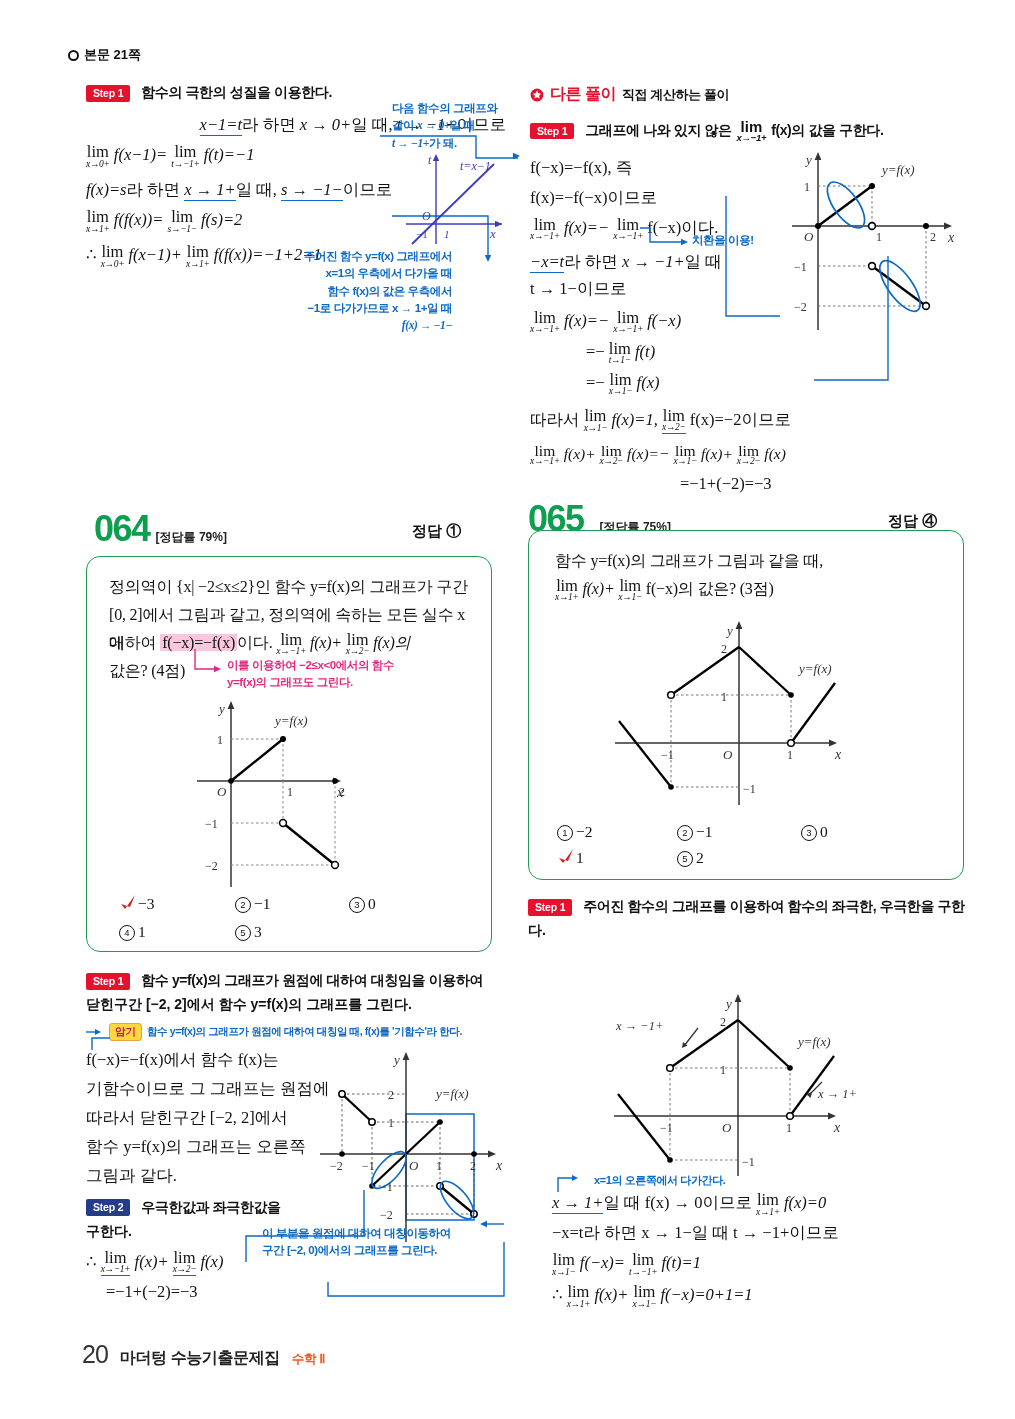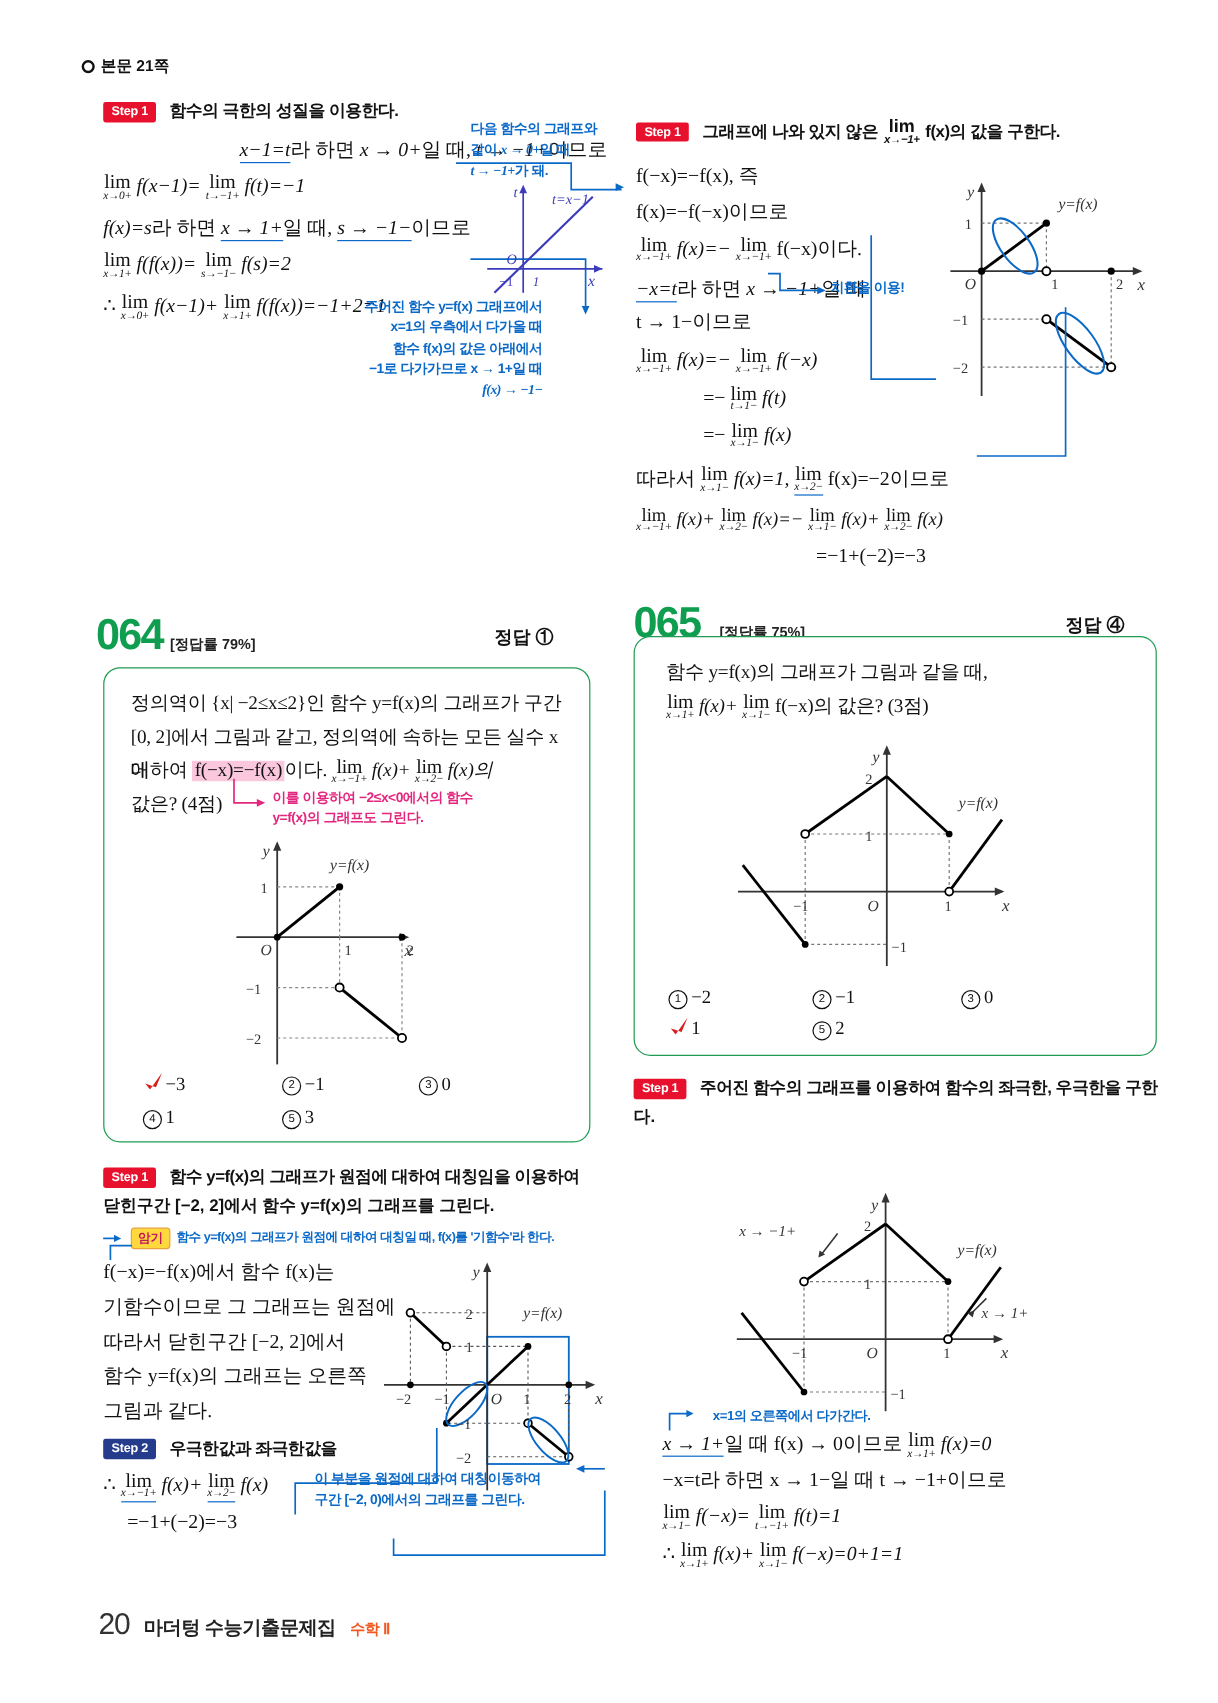--- a/index.html
+++ b/index.html
@@ -174,26 +174,34 @@
     <text x="18" y="86" font-family="Liberation Serif, serif" font-size="11" fill="#3b3bbb">−1</text>
     <text x="46" y="86" font-family="Liberation Serif, serif" font-size="11" font-style="italic" fill="#3b3bbb">1</text>
     <text x="92" y="86" font-family="Liberation Serif, serif" font-size="13" font-style="italic" fill="#3b3bbb">x</text>
     <text x="30" y="12" font-family="Liberation Serif, serif" font-size="12" font-style="italic" fill="#3b3bbb">t</text>
     <text x="62" y="18" font-family="Liberation Serif, serif" font-size="12" font-style="italic" fill="#3b3bbb">t=x−1</text>
   </svg>
 
   <div class="abs memo" style="left:212px;top:248px;width:240px;text-align:right;">
     <div>주어진 함수 y=f(x) 그래프에서</div>
     <div>x=1의 우측에서 다가올 때</div>
-    <div>함수 f(x)의 값은 아래에서</div>
+    <div>함수 f(x)의 값은 우측에서</div>
     <div>−1로 다가가므로 x → 1+일 때</div>
     <div class="memo-serif">f(x) → −1−</div>
   </div>
 
   <div class="abs" style="left:530px;top:84px;width:440px;">
+    <div style="display:flex;align-items:center;gap:6px;">
+      <svg width="14" height="14" viewBox="0 0 14 14">
+        <circle cx="7" cy="7" r="6.4" fill="#e8112d"></circle>
+        <path d="M7 2.6 l1.3 2.7 2.9 .4 -2.1 2 .5 2.9 -2.6 -1.4 -2.6 1.4 .5 -2.9 -2.1 -2 2.9 -.4 z" fill="#fff"></path>
+      </svg>
+      <span style="font-family:'Liberation Sans',sans-serif;font-size:16px;font-weight:bold;color:#e8112d;letter-spacing:-0.5px;">다른 풀이</span>
+      <span style="font-family:'Liberation Sans',sans-serif;font-size:13px;font-weight:bold;color:#111;letter-spacing:-0.4px;">직접 계산하는 풀이</span>
+    </div>
 
     <div class="step-line" style="margin-top:14px;">
       <span class="step red">Step 1</span>
       <span class="txt">그래프에 나와 있지 않은</span>
       <span class="lim" style="margin:0 1px;">
         <span class="lmain" style="font-size:15px;">lim</span>
         <span class="lsub">x→−1+</span>
       </span>
       <span class="txt" style="margin-left:0;">f(x)의 값을 구한다.</span>
     </div>
@@ -333,21 +341,21 @@
   <svg class="abs" style="left:718px;top:196px;" width="200" height="250">
     <path d="M8,0 L8,120 L62,120" fill="none" stroke="#0b69c7" stroke-width="1.4"></path>
     <path d="M170,60 L170,184 L96,184" fill="none" stroke="#0b69c7" stroke-width="1.4"></path>
   </svg>
   <svg class="abs" style="left:640px;top:224px;" width="90" height="26">
     <path d="M0,4 L10,4 L10,18 L46,18" fill="none" stroke="#0b69c7" stroke-width="1.4"></path>
     <path d="M48,18 l-7,-3.2 l0,6.4 z" fill="#0b69c7"></path>
   </svg>
   <div class="abs memo" style="left:692px;top:232px;">치환을 이용!</div>
 
-  <div class="abs" style="left:80px;top:508px;display:flex;align-items:baseline;gap:6px;">
+  <div class="abs" style="left:94px;top:508px;display:flex;align-items:baseline;gap:6px;">
     <span class="pnum">064</span>
     <span class="prate">[정답률 79%]</span>
   </div>
   <div class="abs pans" style="left:412px;top:522px;">정답 ①</div>
 
   <div class="qbox" style="left:86px;top:556px;width:404px;height:394px;">
     <div class="qtext" style="position:absolute;left:22px;top:16px;width:368px;">정의역이 {x| −2≤x≤2}인 함수 y=f(x)의 그래프가 구간</div>
     <div class="qtext" style="position:absolute;left:22px;top:44px;width:368px;">[0, 2]에서 그림과 같고, 정의역에 속하는 모든 실수 x에</div>
     <div class="qtext" style="position:absolute;left:22px;top:72px;width:380px;white-space:nowrap;">
       <span>대하여</span>
@@ -447,20 +455,23 @@
     <div class="m" style="margin-top:8px;">f(−x)=−f(x)에서 함수 f(x)는</div>
     <div class="m" style="margin-top:7px;">기함수이므로 그 그래프는 원점에</div>
     <div class="m" style="margin-top:7px;">따라서 닫힌구간 [−2, 2]에서</div>
     <div class="m" style="margin-top:7px;">함수 y=f(x)의 그래프는 오른쪽</div>
     <div class="m" style="margin-top:7px;">그림과 같다.</div>
 
     <div class="step-line" style="margin-top:11px;">
       <span class="step blue">Step 2</span>
       <span class="txt">우극한값과 좌극한값을</span>
     </div>
+    <div class="step-line" style="margin-top:6px;">
+      <span>구한다.</span>
+    </div>
 
     <div class="m" style="margin-top:9px;">
       <span>∴</span>
       <span class="lim" style="border-bottom:1.3px solid #0b69c7;">
         <span class="lmain">lim</span>
         <span class="lsub">x→−1+</span>
       </span>
       <span class="mi">f(x)+</span>
       <span class="lim" style="border-bottom:1.3px solid #0b69c7;">
         <span class="lmain">lim</span>

